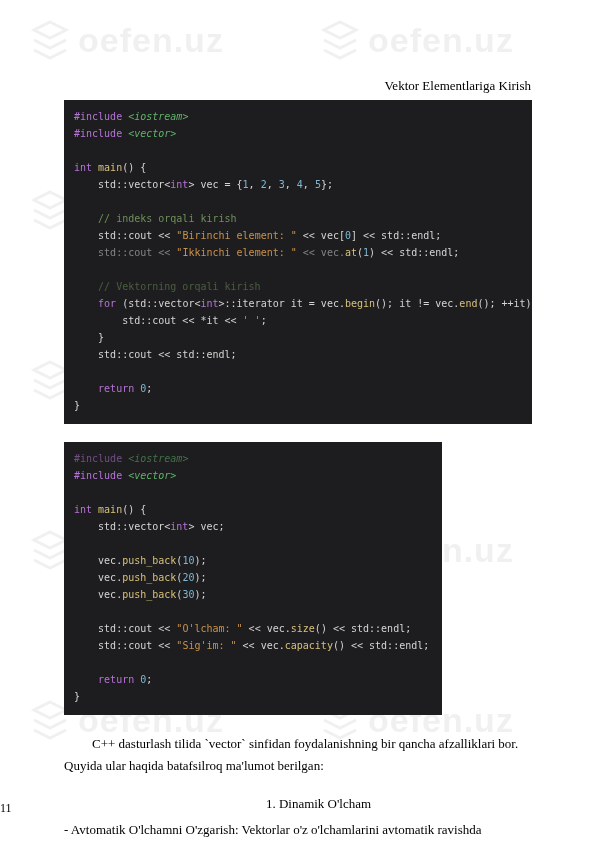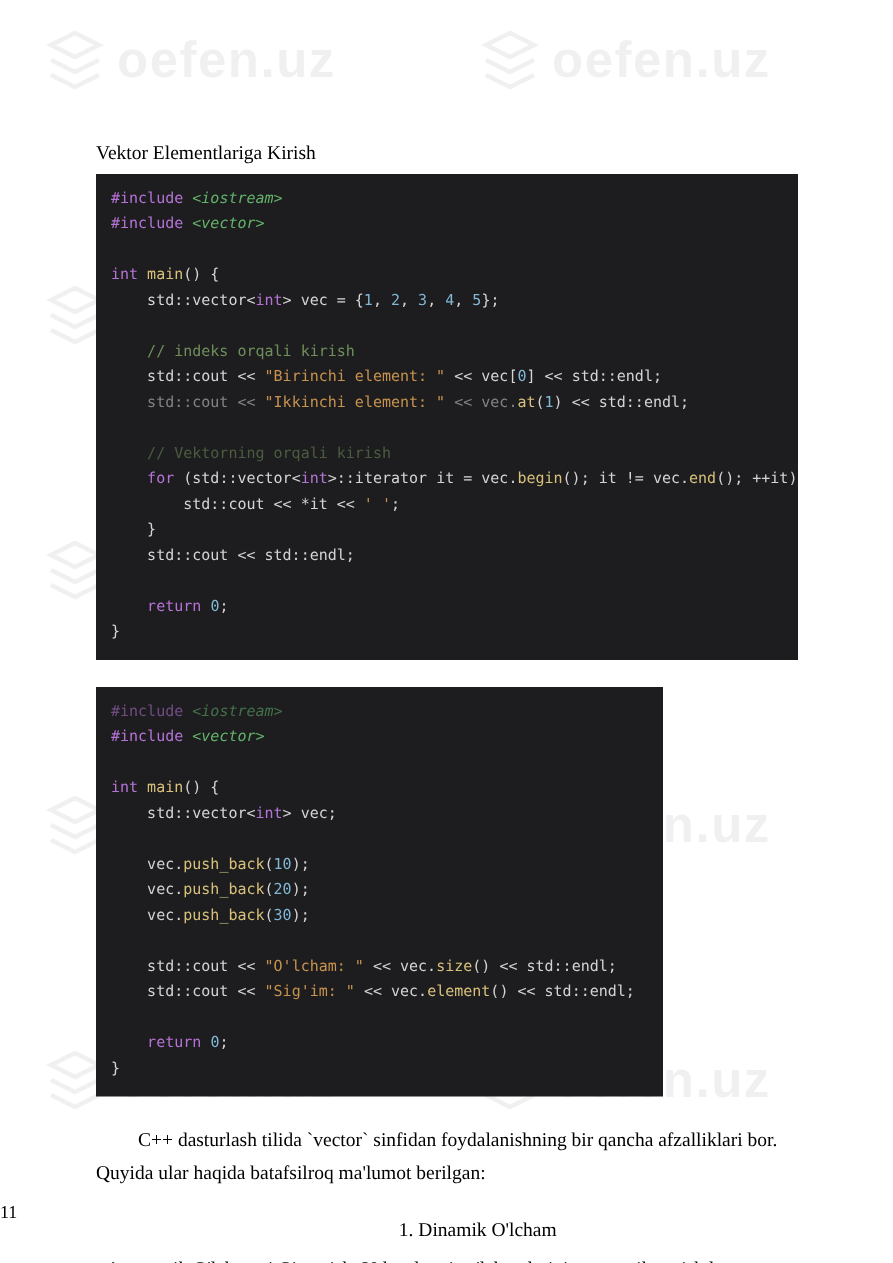--- a/index.html
+++ b/index.html
@@ -31,23 +31,23 @@
       font-weight: 600;
       letter-spacing: 1px;
     }
     .wm svg { width: 40px; height: 40px; }
     .content {
       position: relative;
       z-index: 1;
       padding: 78px 64px 20px 64px;
     }
     .title {
-      text-align: left;
-      font-size: 13px;
-      margin: 16px auto 6px auto;
+      text-align: right;
+      font-size: 13px;
+      margin: 0 auto 6px auto;
     }
     .code-block {
       background: #1d1d1f;
       color: #ddd;
       font-family: "Consolas", "Menlo", monospace;
       font-size: 10px;
       line-height: 1.7;
       padding: 8px 10px 10px 10px;
       width: 468px;
       white-space: pre;
@@ -229,21 +229,21 @@
 <span class="c-kw">#include</span><span class="c-inc"> &lt;vector&gt;</span>
 
 <span class="c-kw">int</span><span class="c-fn"> main</span><span class="c-pl">() {</span>
 <span class="c-pl">    std::vector&lt;</span><span class="c-kw">int</span><span class="c-pl">&gt; vec;</span>
 
 <span class="c-pl">    vec.</span><span class="c-fn">push_back</span><span class="c-pl">(</span><span class="c-num">10</span><span class="c-pl">);</span>
 <span class="c-pl">    vec.</span><span class="c-fn">push_back</span><span class="c-pl">(</span><span class="c-num">20</span><span class="c-pl">);</span>
 <span class="c-pl">    vec.</span><span class="c-fn">push_back</span><span class="c-pl">(</span><span class="c-num">30</span><span class="c-pl">);</span>
 
 <span class="c-pl">    std::cout &lt;&lt; </span><span class="c-str">"O'lcham: "</span><span class="c-pl"> &lt;&lt; vec.</span><span class="c-fn">size</span><span class="c-pl">() &lt;&lt; std::endl;</span>
-<span class="c-pl">    std::cout &lt;&lt; </span><span class="c-str">"Sig'im: "</span><span class="c-pl"> &lt;&lt; vec.</span><span class="c-fn">element</span><span class="c-pl">() &lt;&lt; std::endl;</span>
+<span class="c-pl">    std::cout &lt;&lt; </span><span class="c-str">"Sig'im: "</span><span class="c-pl"> &lt;&lt; vec.</span><span class="c-fn">capacity</span><span class="c-pl">() &lt;&lt; std::endl;</span>
 
 <span class="c-kw">    return</span><span class="c-pl"> </span><span class="c-num">0</span><span class="c-pl">;</span>
 <span class="c-pl">}</span></div>
 
   <div class="body-text">C++ dasturlash tilida `vector` sinfidan foydalanishning bir qancha afzalliklari bor. Quyida ular haqida batafsilroq ma'lumot berilgan:</div>
 
   <div class="section-heading"> 1. Dinamik O'lcham</div>
   <div class="bullet-text" style="text-indent:0;">   - Avtomatik O'lchamni O'zgarish: Vektorlar o'z o'lchamlarini avtomatik ravishda o'zgartira oladi. Bu, dasturchining qo'lda o'lchamni boshqarish zaruriyatini bartaraf etadi.</div>
 
 </div>

